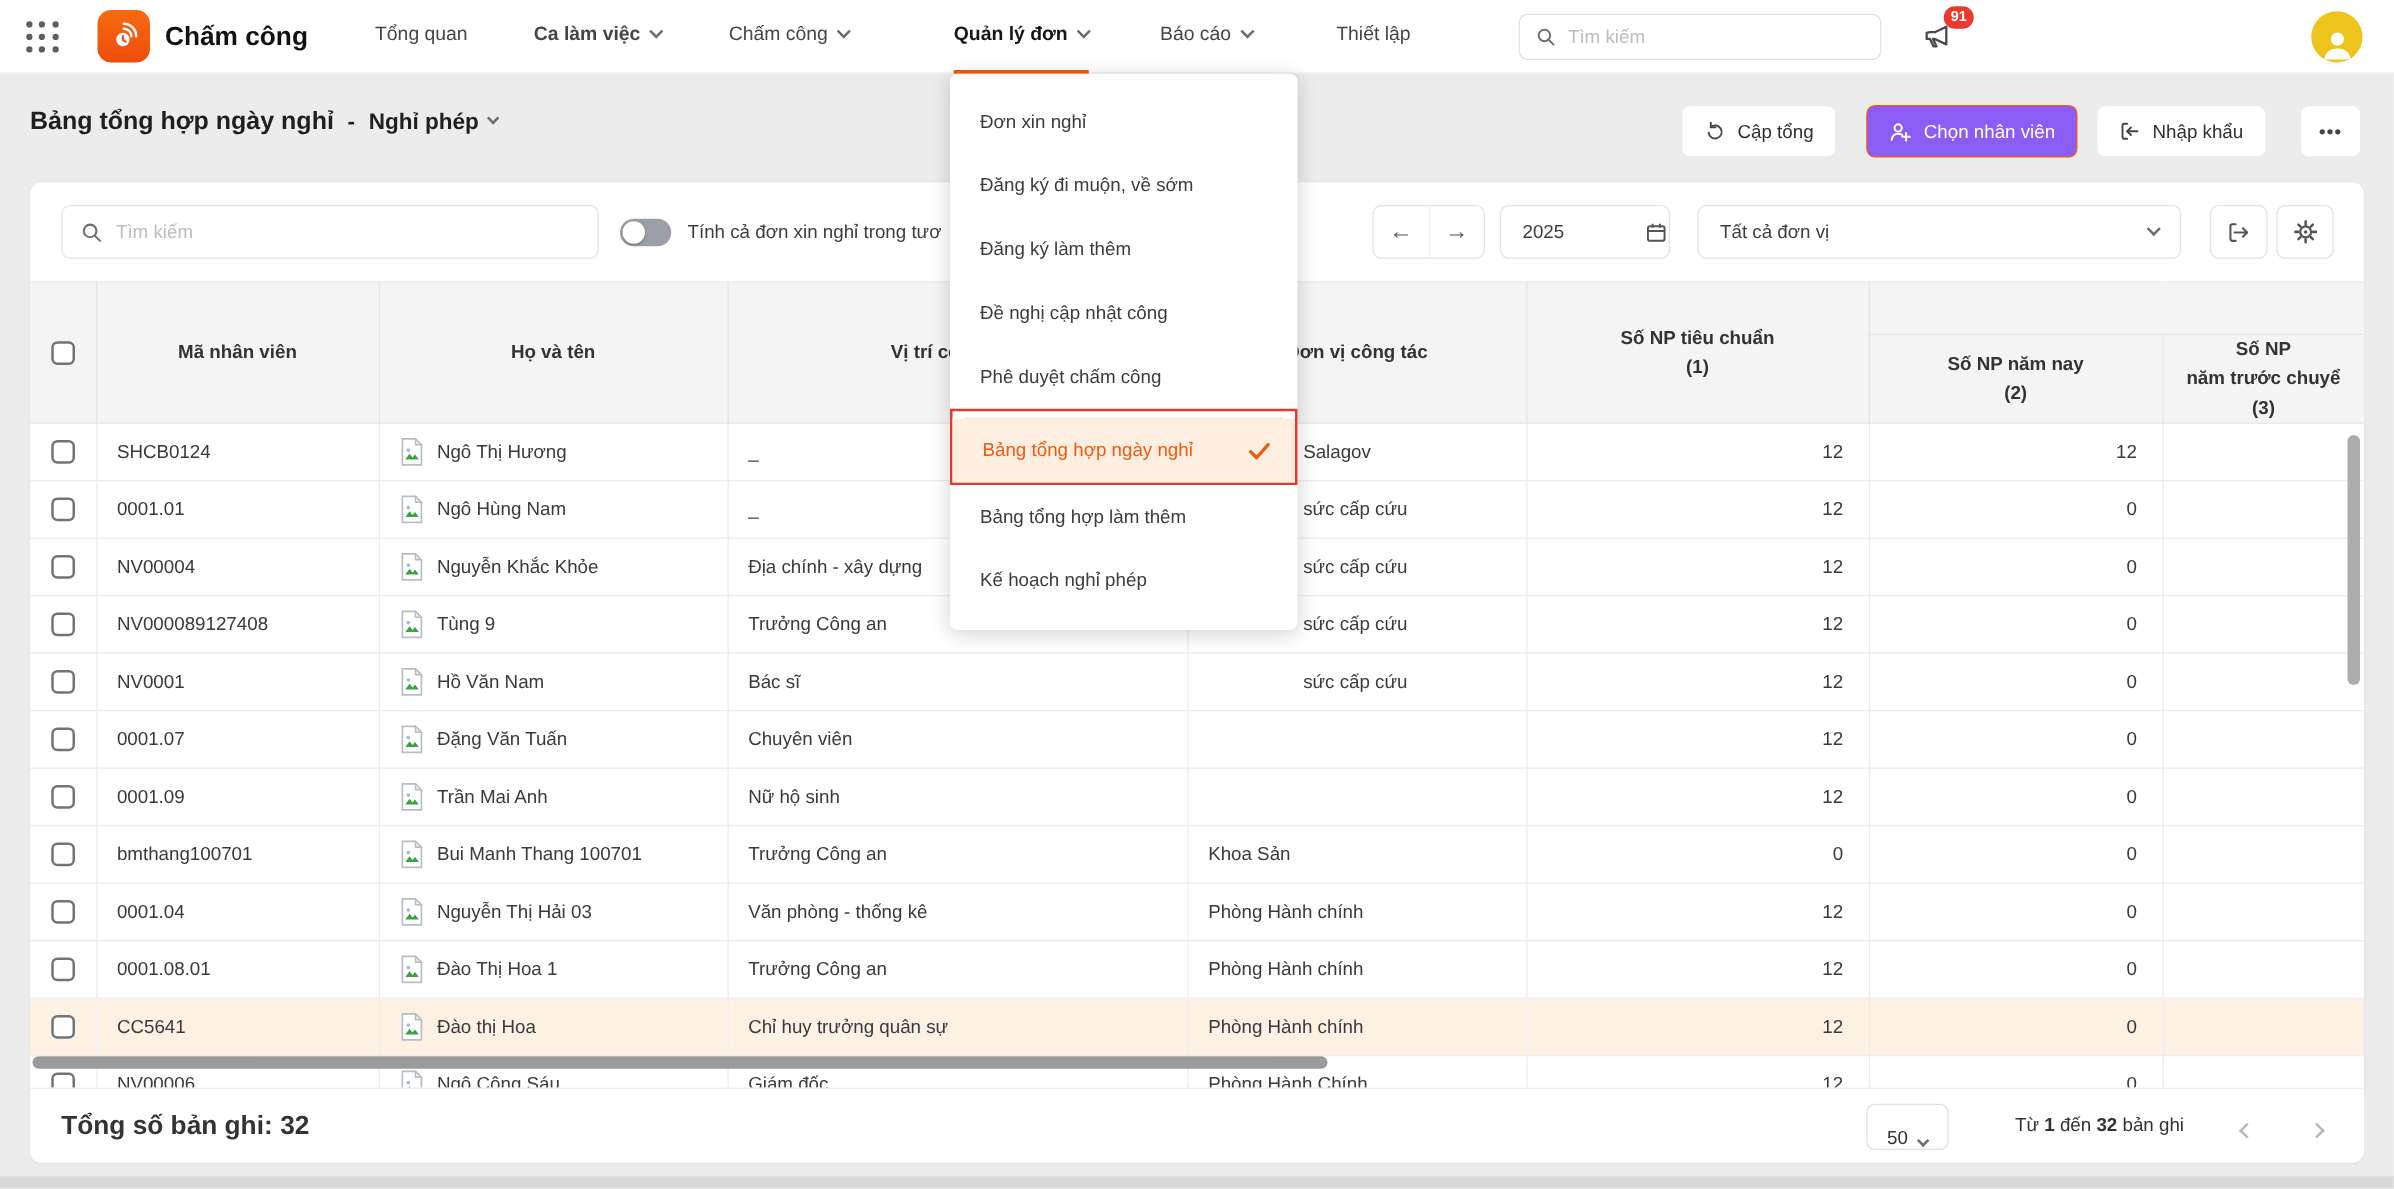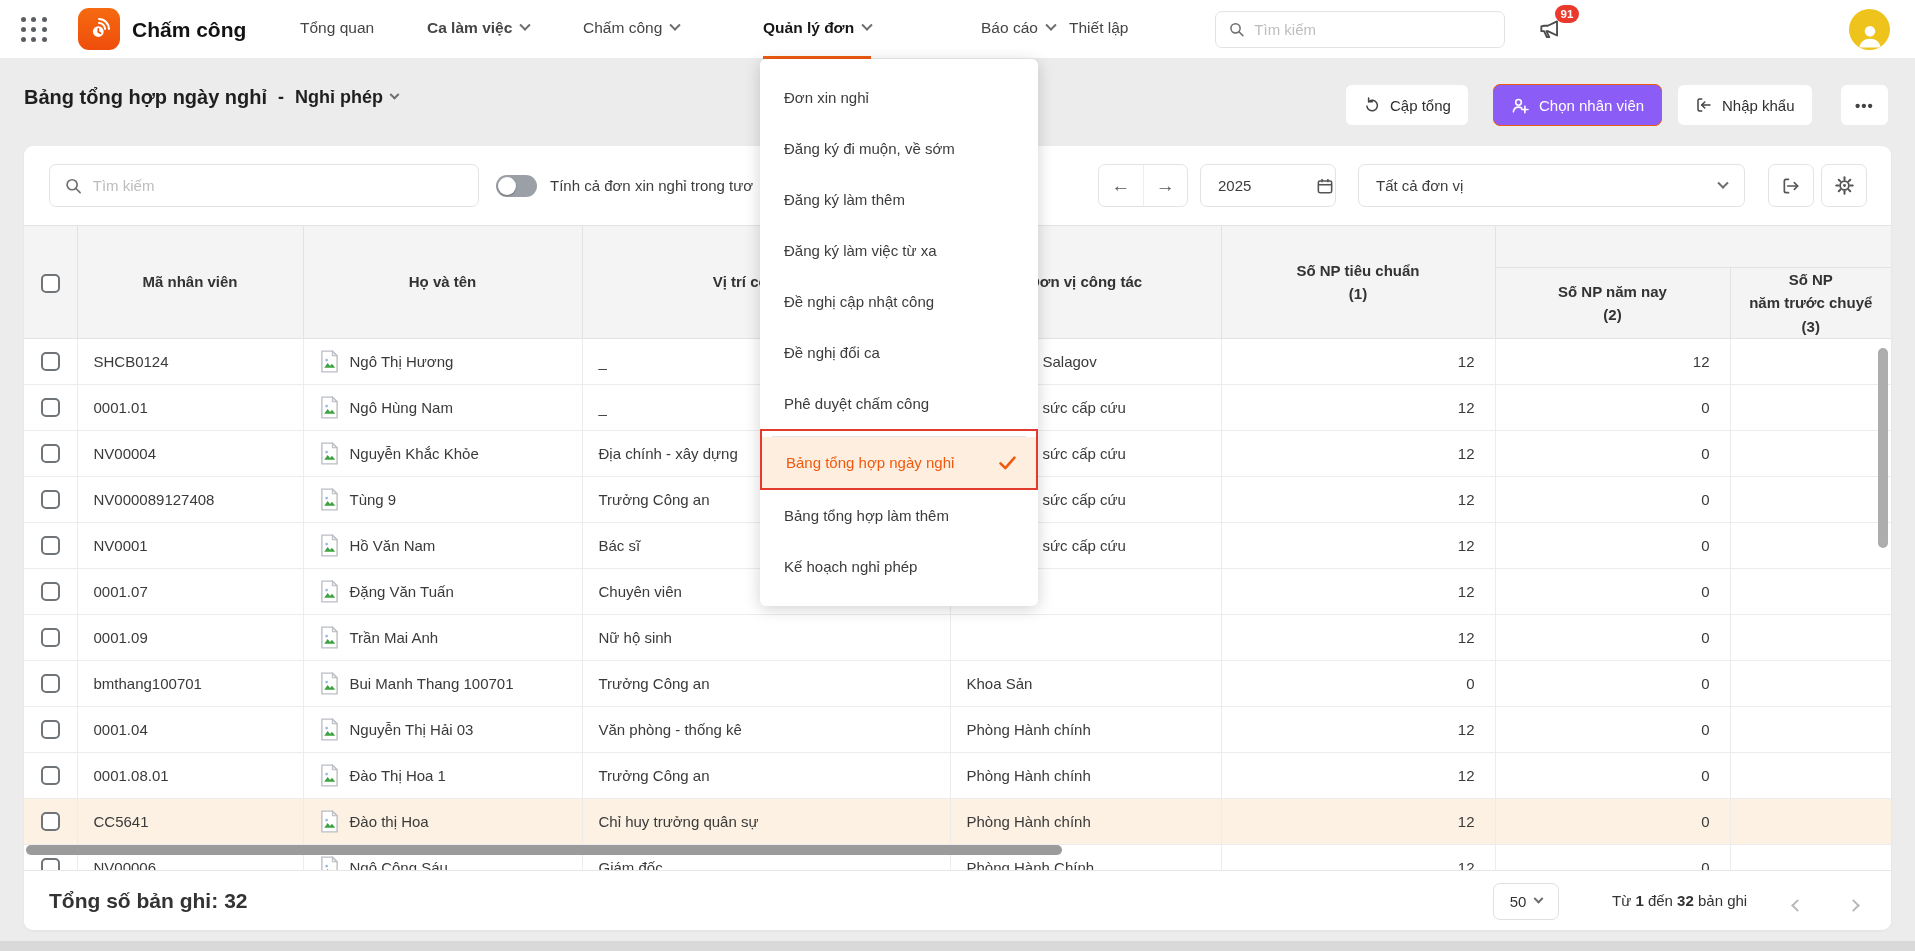--- a/index.html
+++ b/index.html
@@ -66,21 +66,21 @@
   .np3-head { overflow:hidden; }
 
   
   .h-scrollbar { position:absolute; left:2px; top:699px; width:1036px; height:10px; background:#9b9b9b; border-radius:5px; cursor:pointer; }
   .v-scrollbar { position:absolute; right:3px; top:202px; width:10px; height:200px; background:#adadad; border-radius:5px; cursor:pointer; }
 
   
   .card-footer { position:absolute; left:0; bottom:0; width:1867px; height:60px; border-top:1px solid #e6e6e6; background:#fff; border-radius:0 0 9px 9px; }
   .total { position:absolute; left:25px; line-height:60px; font-size:21px; color:#333;font-weight:bold; }
   .total b { margin-left:6px; }
-  .psize { position:absolute; left:1469px; top:12px; width:66px; height:37px; border:1px solid #e0e0e0; border-radius:7px; display:flex; align-items:center; justify-content:center; gap:9px; font-size:15px; color:#333; cursor:pointer; }
+  .psize { position:absolute; left:1469px; top:12px; width:66px; height:37px; border:1px solid #e0e0e0; border-radius:7px; display:flex; align-items:flex-end; justify-content:center; gap:9px; font-size:15px; color:#333; cursor:pointer; }
   .range { position:absolute; left:1588px; line-height:60px; font-size:15px; color:#333;text-align:center; }
   .pg { position:absolute; top:25px; cursor:pointer; }
   .pg .chev { width:9px; height:9px; border-color:#b9b9b9; }
   .chev.left { transform:rotate(135deg); }
   .chev.right { transform:rotate(-45deg); }
 
   
   .menu { position:absolute; left:760px; top:59px; width:278px; background:#fff; border-radius:6px; box-shadow:0 3px 16px rgba(0,0,0,.18); padding:13px 0 14px; z-index:50; }
   .menu-item { height:51px; line-height:51px; padding:0 24px; font-size:15px; color:#3c3c3c; cursor:pointer; white-space:nowrap; }
   .menu-sel-box { border:2px solid #e23b2e; }
@@ -141,21 +141,21 @@
       <span class="chev down"></span>
     </div>
     <div class="nav-item" style="left: 583px;">
       <span>Chấm công</span>
       <span class="chev down"></span>
     </div>
     <div class="nav-item active" style="left: 763px;">
       <span>Quản lý đơn</span>
       <span class="chev down"></span>
     </div>
-    <div class="nav-item" style="left: 981px;">
+    <div class="nav-item" style="left: 928px;">
       <span>Báo cáo</span>
       <span class="chev down"></span>
     </div>
     <div class="nav-item" style="left: 1069px; text-align: center;">
       <span>Thiết lập</span>
     </div>
   </div>
 
 <div class="page-title">
   <span class="main">Bảng tổng hợp ngày nghỉ</span>
@@ -548,23 +548,21 @@
     </div>
     <div class="pg" style="left:1769px;"><span class="chev left"></span></div>
     <div class="pg" style="left:1825px;"><span class="chev right"></span></div>
   </div>
 </div>
 
 <div class="menu" id="menu-list">
     <div class="menu-item">Đơn xin nghỉ</div>
     <div class="menu-item">Đăng ký đi muộn, về sớm</div>
     <div class="menu-item">Đăng ký làm thêm</div>
-    <div class="menu-item">Đăng ký làm việc từ xa</div>
     <div class="menu-item">Đề nghị cập nhật công</div>
-    <div class="menu-item">Đề nghị đổi ca</div>
     <div class="menu-item">Phê duyệt chấm công</div>
     <div class="menu-sel-box">
       <div class="sel-divider"></div>
       <div class="menu-item selected">
         <span>Bảng tổng hợp ngày nghỉ</span>
   <svg width="21" height="21" viewBox="0 0 24 24" fill="none" stroke="#f05a0f" stroke-width="3" stroke-linecap="round" stroke-linejoin="round">
           <polyline points="4,13 9.5,18.5 20,6.5"></polyline>
         </svg>
 </div>
     </div>

